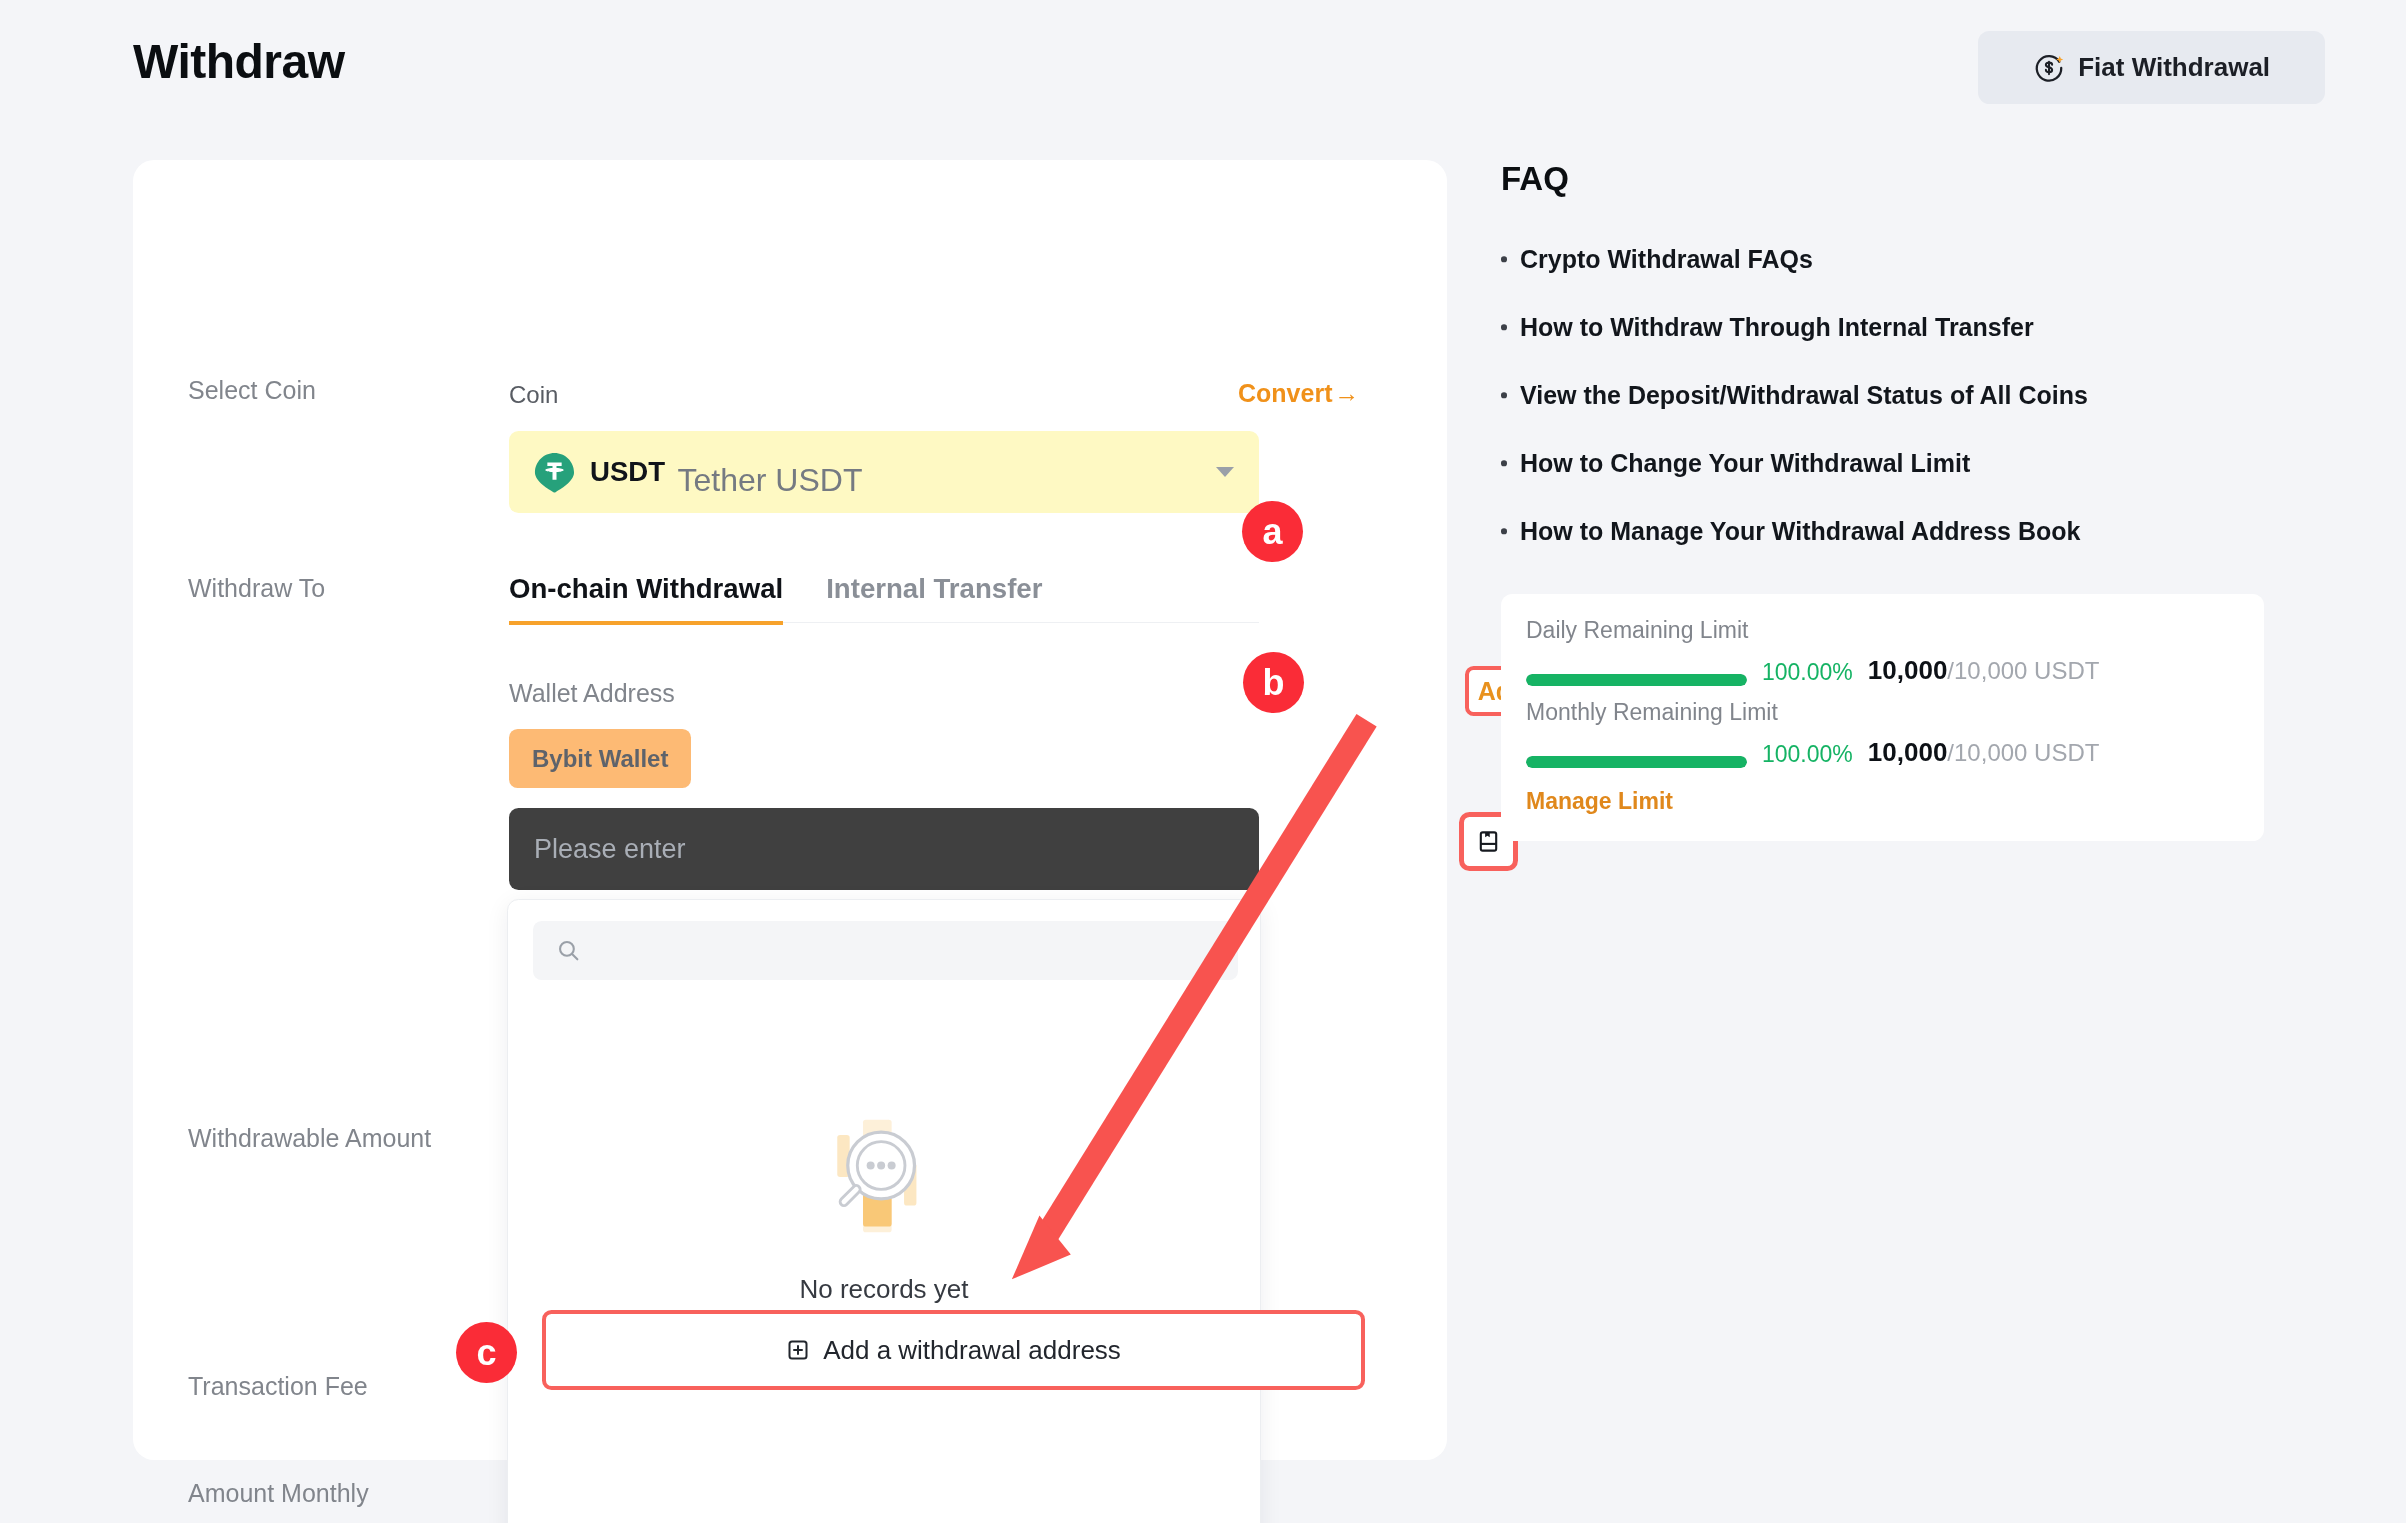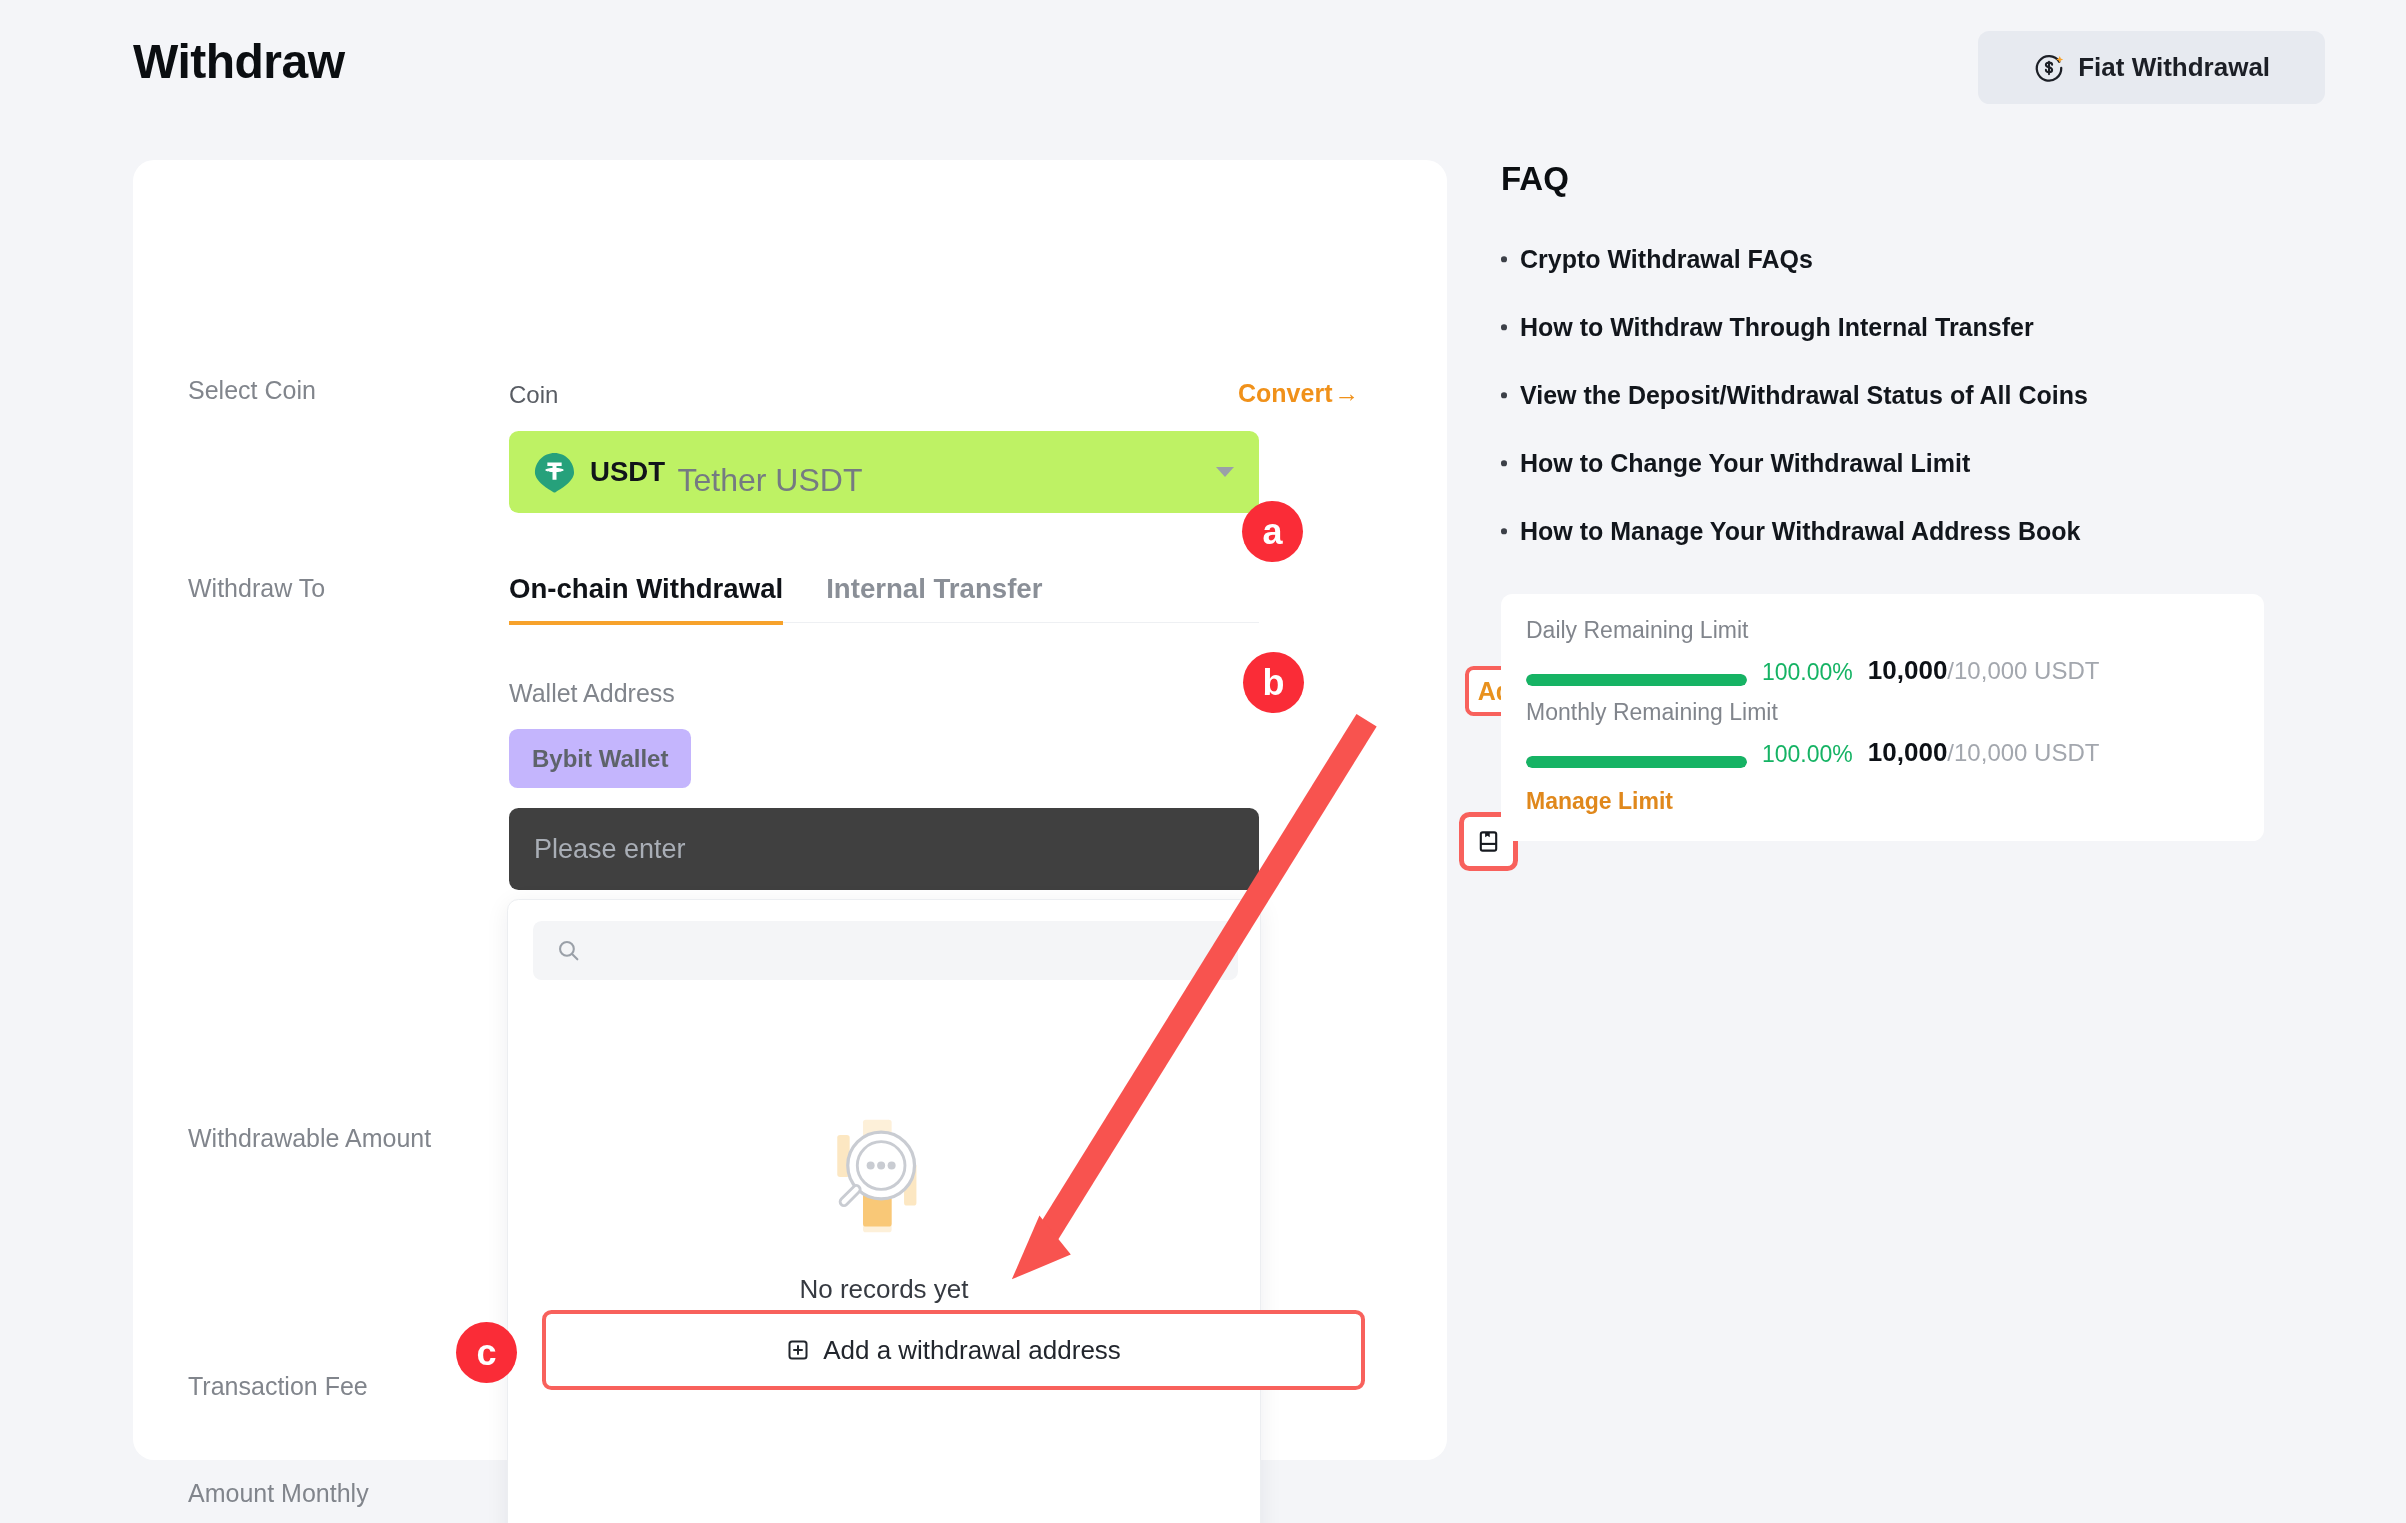--- a/index.html
+++ b/index.html
@@ -47,21 +47,21 @@
   .fld { position: absolute; left: 376px; }
 
   .coin-caption { top: 221px; font-size: 24px; color: #585c63; }
   .convert-link {
     position: absolute; left: 1105px; top: 219px;
     font-size: 25px; font-weight: bold; color: #f0911a;
     cursor: pointer; display: flex; align-items: center; gap: 1.9px;
   }
   .coin-select {
     top: 271px; width: 750px; height: 82px;
-    background: #bef264; border-radius: 9.5px;
+    background: #fef9c3; border-radius: 9.5px;
     display: flex; align-items: center; padding: 0 25px;
     cursor: pointer;
   }
   .usdt-icon { width: 41px; height: 41px; flex: 0 0 41px; }
   .coin-sym { font-size: 27.6px; font-weight: bold; color: #11141a; margin-left: 15px; }
   .coin-name { font-size: 32px; color: #757a82; margin-left: 12.4px; margin-top: 16px; }
   .caret { margin-left: auto; width: 0; height: 0;
     border-left: 9.5px solid transparent; border-right: 9.5px solid transparent;
     border-top: 10.5px solid #9aa0a8; }
 
@@ -73,21 +73,21 @@
   }
   .tab { font-size: 27.6px; padding-bottom: 16px; cursor: pointer; }
   .tab.active { color: #101318; font-weight: bold; border-bottom: 4.8px solid #f7a22b;
                 margin-bottom: -2.9px; }
   .tab.inactive { color: #8a8f97; font-weight: bold; }
 
   
   .wa-label { position: absolute; left: 376px; top: 519px; font-size: 25px; color: #81858c; }
   .chip {
     position: absolute; left: 376px; top: 569px;
-    height: 59px; padding: 0 23px; background: #c4b5fd; border-radius: 8.6px;
+    height: 59px; padding: 0 23px; background: #fdba74; border-radius: 8.6px;
     display: flex; align-items: center; font-size: 24px; color: #5e636b;
     font-weight: bold; cursor: pointer;
   }
   .add-btn {
     position: absolute; left: 1332px; top: 506px;
     width: 74px; height: 50px;
     background: #ffffff; border: 4.8px solid #f8615c; border-radius: 8.6px;
     display: flex; align-items: center; justify-content: center;
     font-size: 25px; font-weight: bold; color: #e8911e; cursor: pointer;
   }

